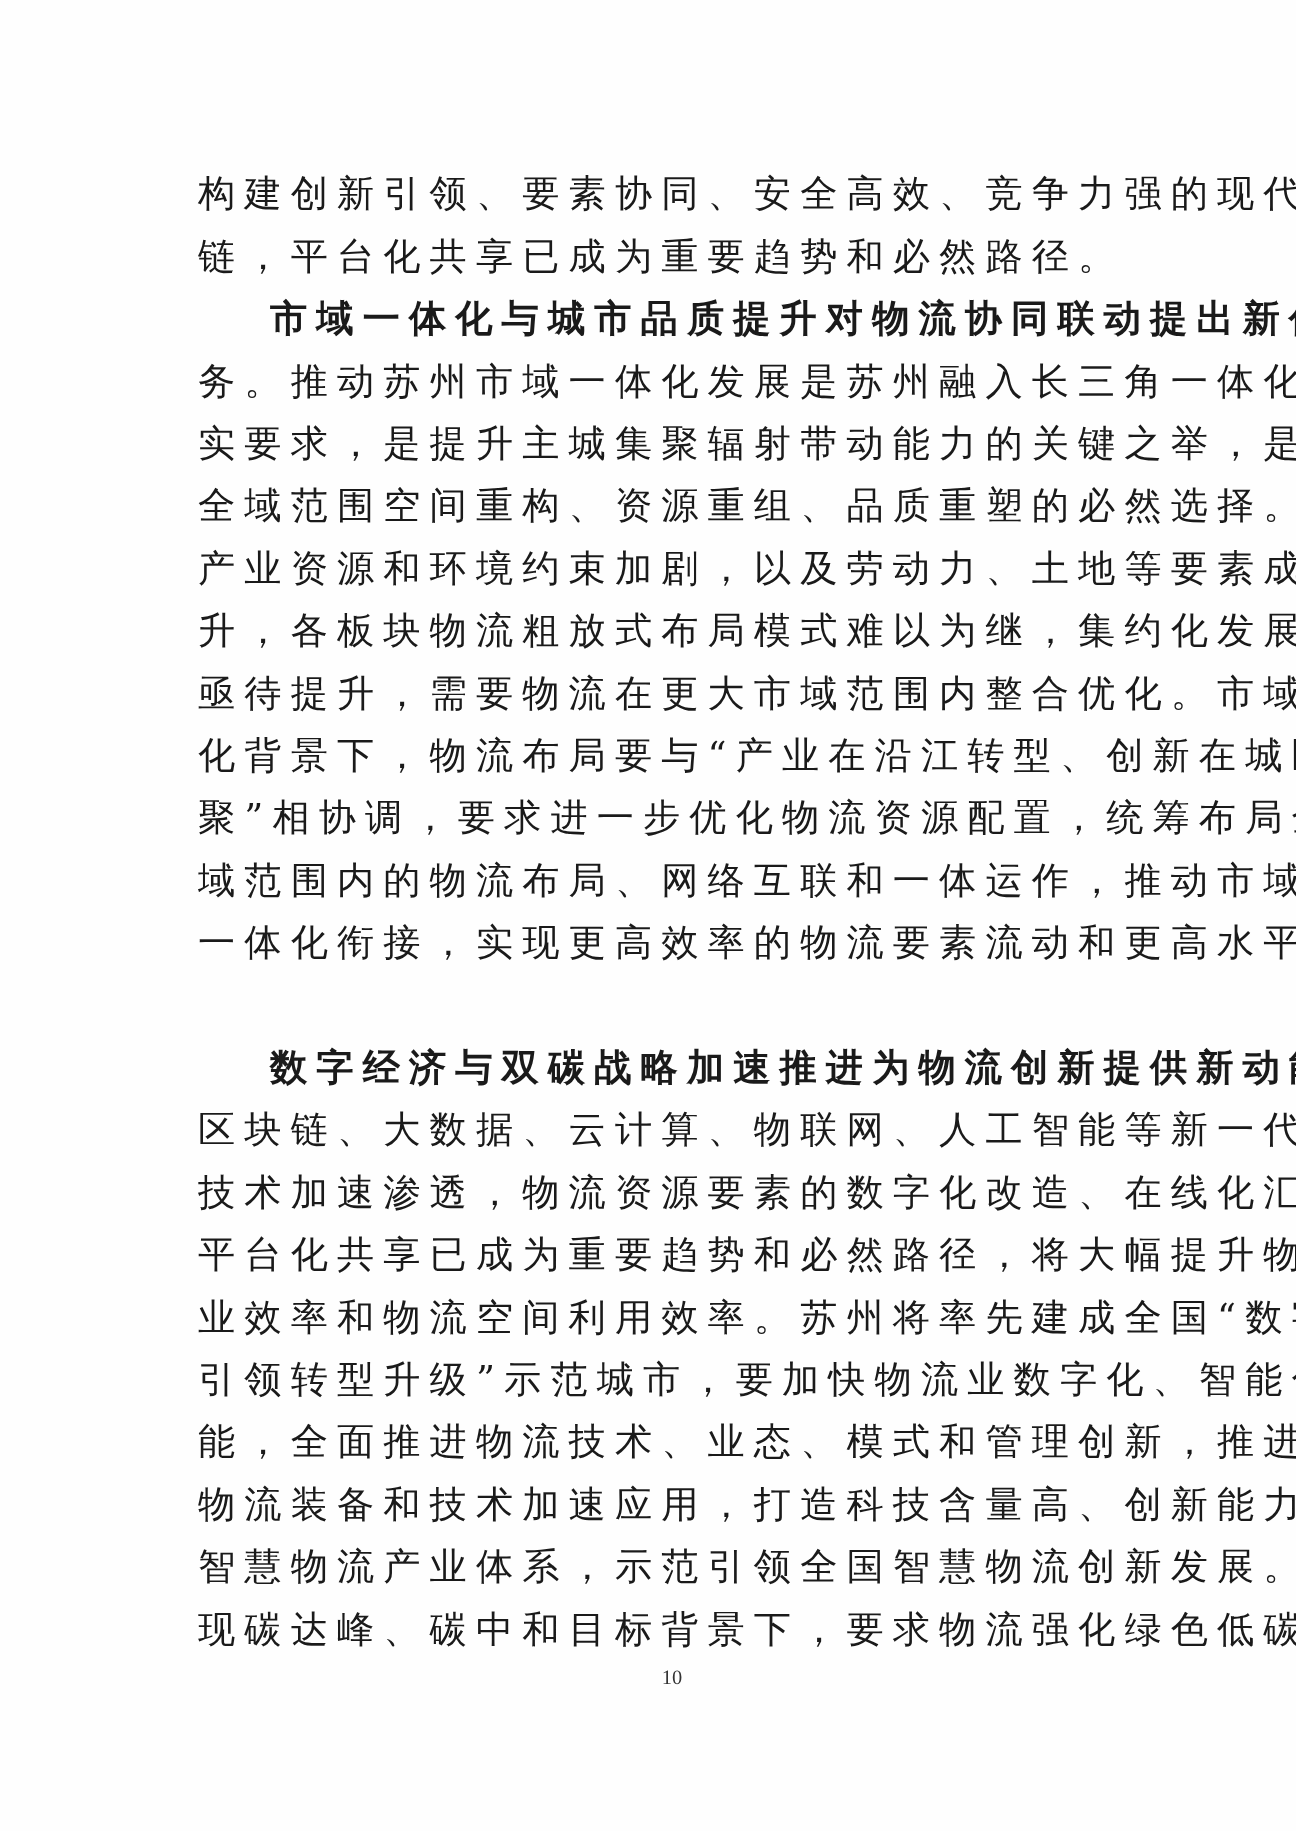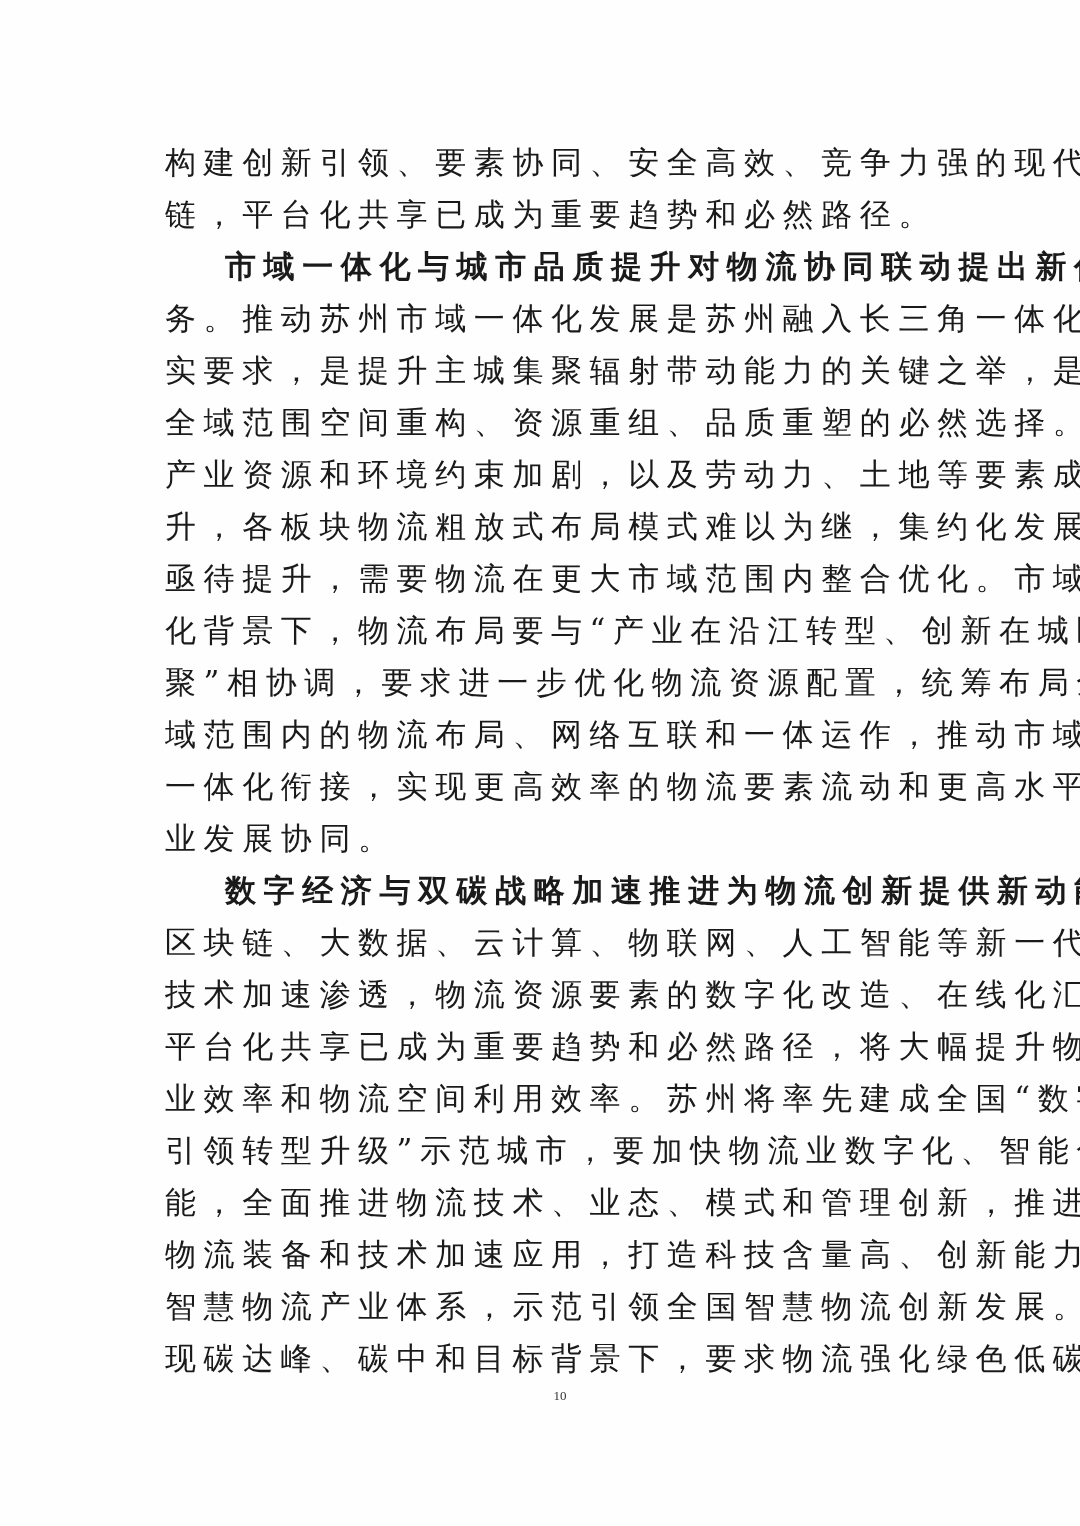--- a/index.html
+++ b/index.html
@@ -19,42 +19,41 @@
   }
   .line.indent { left: 225px; }
   .line.bold { font-weight: bold; }
   .pagenum {
     position: absolute;
     left: 540px;
     top: 1388px;
     width: 40px;
     text-align: center;
     font-family: "Liberation Serif", serif;
-    font-size: 13px;
+    font-size: 17px;
     color: #333333;
   }
 </style>
 </head>
 <body>
 
 <div class="page">
   <div class="line" style="top:142px">构建创新引领、要素协同、安全高效、竞争力强的现代供应</div>
   <div class="line" style="top:194px">链，平台化共享已成为重要趋势和必然路径。</div>
   <div class="line indent bold" style="top:246px">市域一体化与城市品质提升对物流协同联动提出新任</div>
   <div class="line" style="top:298px">务。推动苏州市域一体化发展是苏州融入长三角一体化的现</div>
   <div class="line" style="top:350px">实要求，是提升主城集聚辐射带动能力的关键之举，是促进</div>
   <div class="line" style="top:402px">全域范围空间重构、资源重组、品质重塑的必然选择。伴随</div>
   <div class="line" style="top:454px">产业资源和环境约束加剧，以及劳动力、土地等要素成本上</div>
   <div class="line" style="top:506px">升，各板块物流粗放式布局模式难以为继，集约化发展水平</div>
   <div class="line" style="top:558px">亟待提升，需要物流在更大市域范围内整合优化。市域一体</div>
   <div class="line" style="top:610px">化背景下，物流布局要与“产业在沿江转型、创新在城区集</div>
   <div class="line" style="top:662px">聚”相协调，要求进一步优化物流资源配置，统筹布局全市</div>
   <div class="line" style="top:714px">域范围内的物流布局、网络互联和一体运作，推动市域物流</div>
   <div class="line" style="top:766px">一体化衔接，实现更高效率的物流要素流动和更高水平的产</div>
-  <div class="line" style="top:818px">业发展协同。</div>
   <div class="line indent bold" style="top:870px">数字经济与双碳战略加速推进为物流创新提供新动能。</div>
   <div class="line" style="top:922px">区块链、大数据、云计算、物联网、人工智能等新一代信息</div>
   <div class="line" style="top:974px">技术加速渗透，物流资源要素的数字化改造、在线化汇聚和</div>
   <div class="line" style="top:1026px">平台化共享已成为重要趋势和必然路径，将大幅提升物流作</div>
   <div class="line" style="top:1078px">业效率和物流空间利用效率。苏州将率先建成全国“数字化</div>
   <div class="line" style="top:1130px">引领转型升级”示范城市，要加快物流业数字化、智能化赋</div>
   <div class="line" style="top:1182px">能，全面推进物流技术、业态、模式和管理创新，推进智能</div>
   <div class="line" style="top:1234px">物流装备和技术加速应用，打造科技含量高、创新能力强的</div>
   <div class="line" style="top:1286px">智慧物流产业体系，示范引领全国智慧物流创新发展。在实</div>
   <div class="line" style="top:1338px">现碳达峰、碳中和目标背景下，要求物流强化绿色低碳技术</div>

